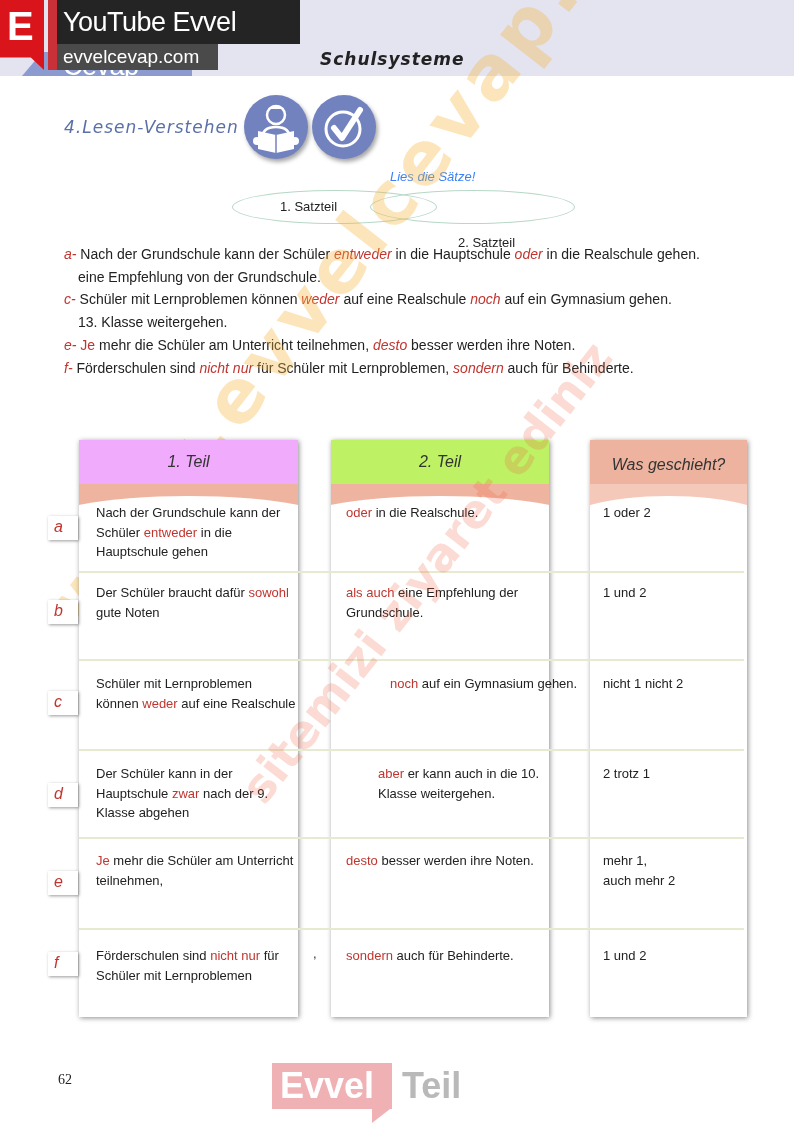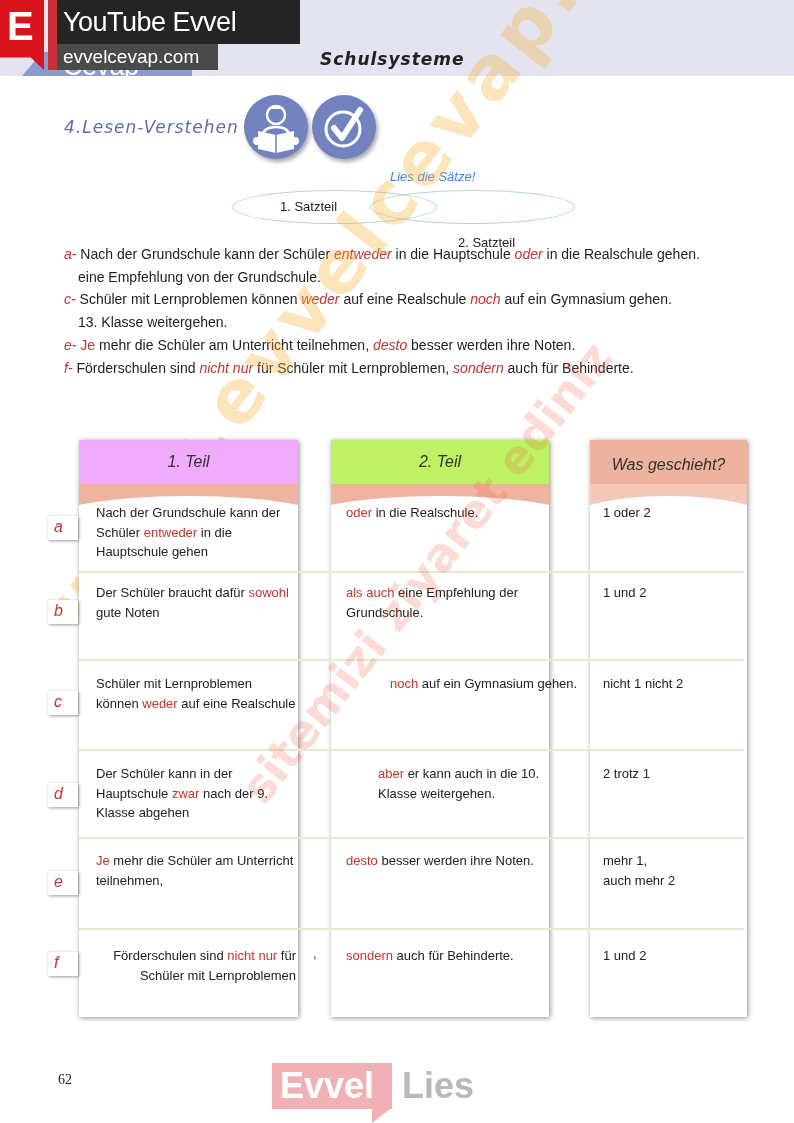--- a/index.html
+++ b/index.html
@@ -160,26 +160,26 @@
     <div class="tag" style="top: 783px;">d</div>
     <div class="cell c1" style="top: 764px;"><span>Der Schüler kann in der Hauptschule </span><span class="red">zwar</span><span> nach der 9. Klasse abgehen</span></div>
     <div class="cell c2" style="top: 764px; margin-left: 32px;"><span class="red">aber</span><span> er kann auch in die 10. Klasse weitergehen.</span></div>
     <div class="cell c3" style="top: 764px; white-space: pre-line;">2 trotz 1</div>
     <div class="tag" style="top: 871px;">e</div>
     <div class="cell c1" style="top: 851px;"><span class="red">Je</span><span> mehr die Schüler am Unterricht teilnehmen,</span></div>
     <div class="cell c2" style="top: 851px;"><span class="red">desto</span><span> besser werden ihre Noten.</span></div>
     <div class="cell c3" style="top: 851px; white-space: pre-line;">mehr 1,
 auch mehr 2</div>
     <div class="tag" style="top: 952px;">f</div>
-    <div class="cell c1" style="top: 946px; text-align: right;"><span>Förderschulen sind </span><span class="red">nicht nur</span><span> für Schüler mit Lernproblemen</span></div>
+    <div class="cell c1" style="top: 946px;"><span>Förderschulen sind </span><span class="red">nicht nur</span><span> für Schüler mit Lernproblemen</span></div>
     <div class="cell c2" style="top: 946px;"><span class="red">sondern</span><span> auch für Behinderte.</span></div>
     <div class="cell c3" style="top: 946px; white-space: pre-line;">1 und 2</div>
   </div>
 
 <div class="comma">,</div>
 
 <div class="watermark2">sitemizi ziyaret ediniz</div>
 
 <div class="page-num">62</div>
 <div class="footer-logo">
   <div class="footer-evvel">Evvel</div>
-  <div class="footer-cevap">Lies</div>
+  <div class="footer-cevap">Teil</div>
 </div>
 
 </body></html>

